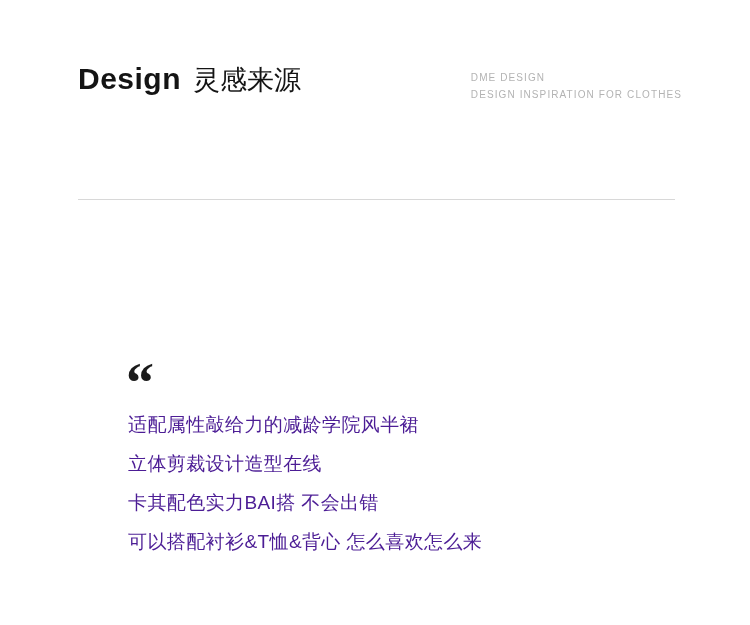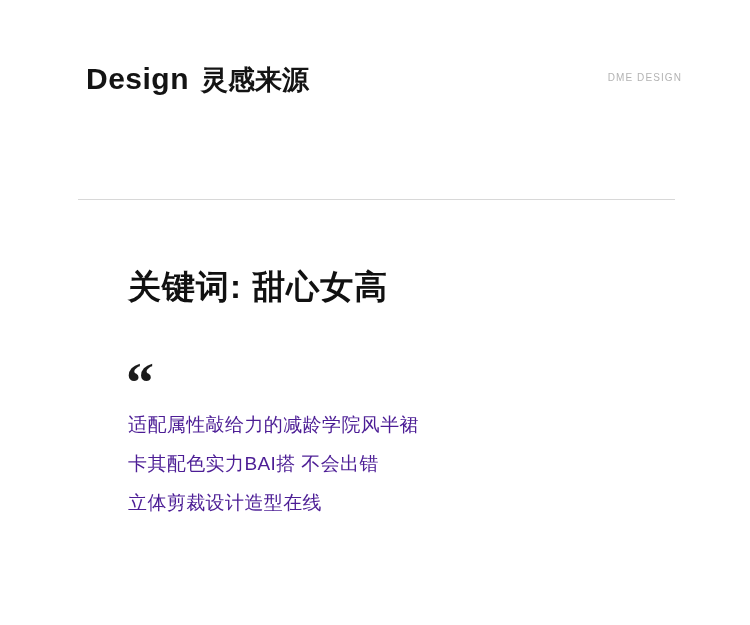--- a/index.html
+++ b/index.html
@@ -29,32 +29,31 @@
     width: 750px;
     height: 60px;
   }
   .header-title {
     position: absolute;
     left: 78px;
     top: 0;
     display: flex;
     align-items: baseline;
     white-space: nowrap;
-    margin-left: 8px;
   }
   .header-title .en {
     font-size: 30px;
     font-weight: 700;
     letter-spacing: 0.5px;
     color: #141414;
     line-height: 1.1;
   }
   .header-title .cn {
     font-size: 27px;
-    font-weight: 700;
+    font-weight: 400;
     margin-left: 12px;
     color: #141414;
     line-height: 1.1;
   }
   .header-meta {
     position: absolute;
     right: 68px;
     top: 8px;
     color: #b3b3b3;
     font-size: 10px;
@@ -124,30 +123,31 @@
 
 <div class="page">
 
   <div class="header">
     <div class="header-title">
       <span class="en">Design</span>
       <span class="cn">灵感来源</span>
     </div>
     <div class="header-meta">
       <div>DME DESIGN</div>
+      <div>DESIGN INSPIRATION FOR CLOTHES</div>
     </div>
   </div>
 
   <div class="divider"></div>
 
   <div class="keywords">
-    <div class="kw-line line1">关键词: 甜心女高</div>
   </div>
 
   <div class="quote-mark">“</div>
 
   <div class="copy">
     <div class="copy-line">适配属性敲给力的减龄学院风半裙</div>
+    <div class="copy-line">立体剪裁设计造型在线</div>
     <div class="copy-line">卡其配色实力BAI搭 不会出错</div>
-    <div class="copy-line">立体剪裁设计造型在线</div>
+    <div class="copy-line">可以搭配衬衫&amp;T恤&amp;背心 怎么喜欢怎么来</div>
   </div>
 
 </div>
 
 </body></html>

